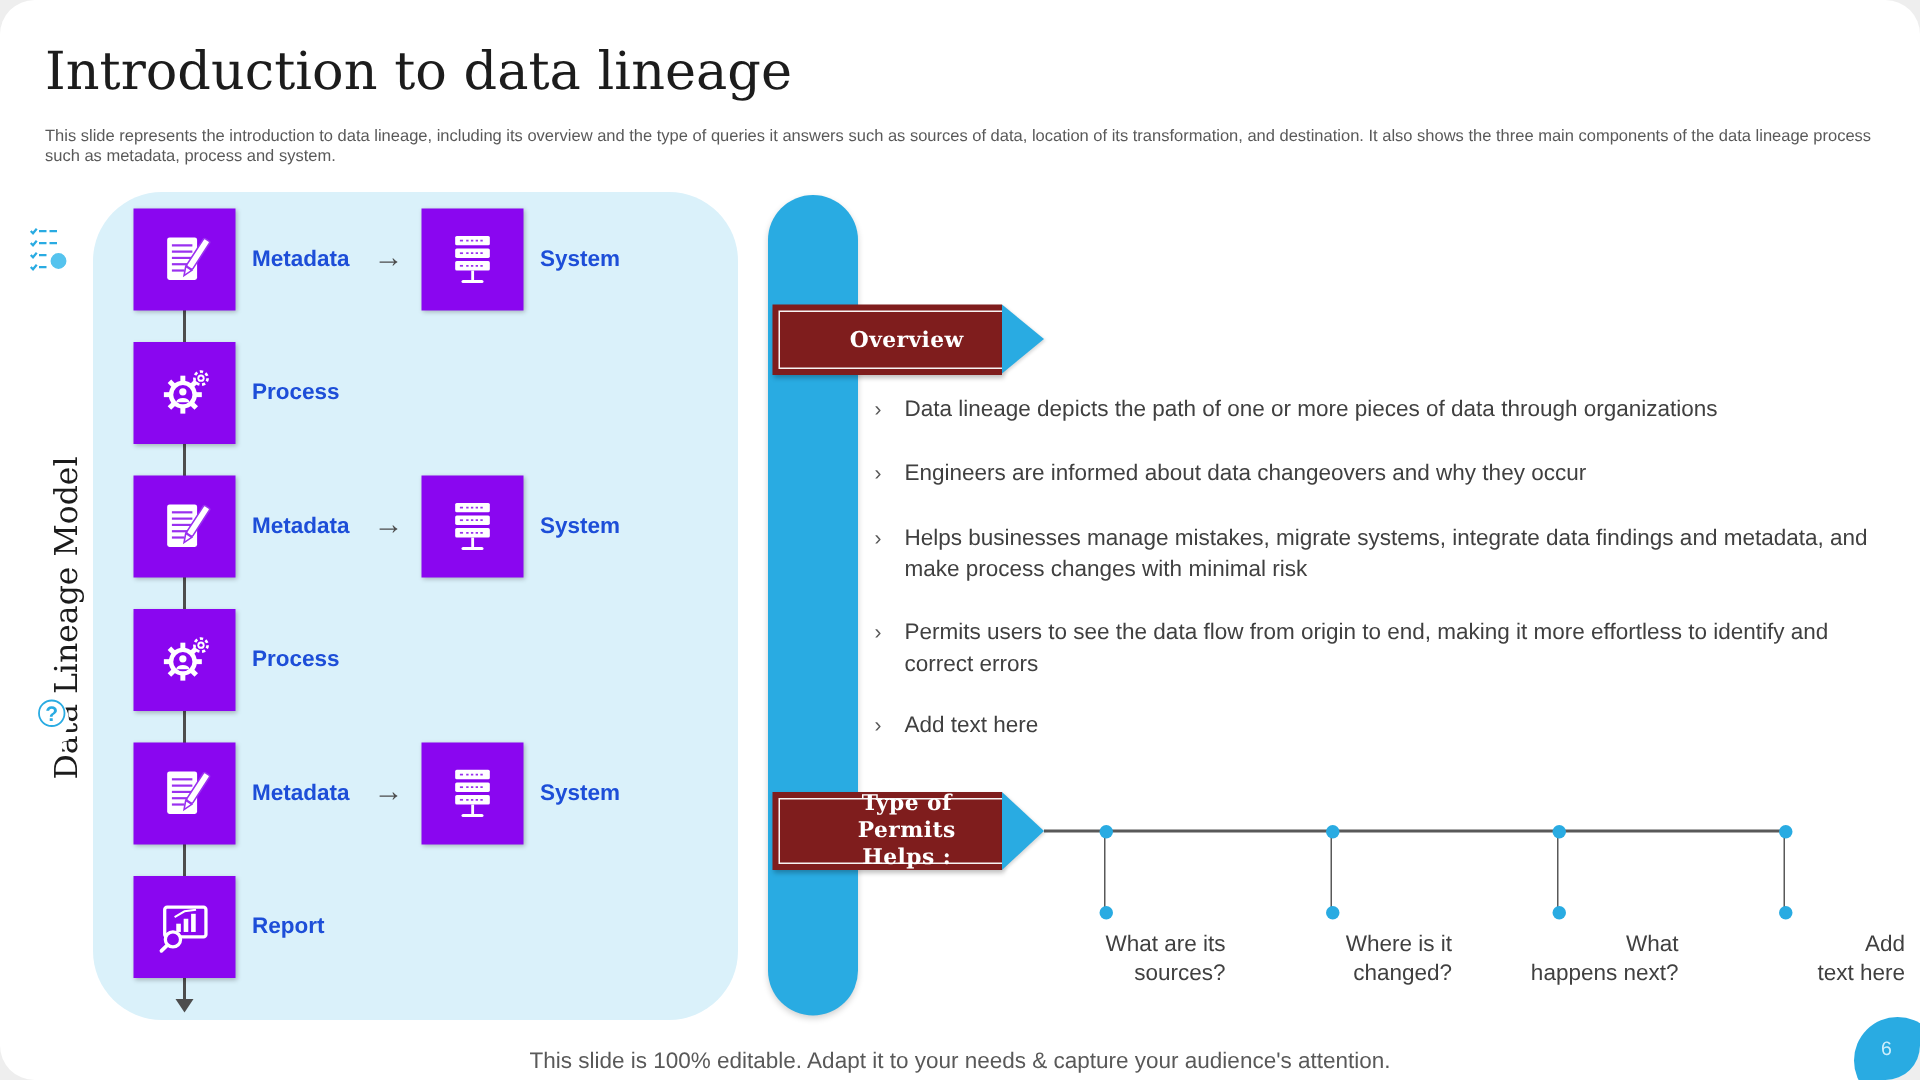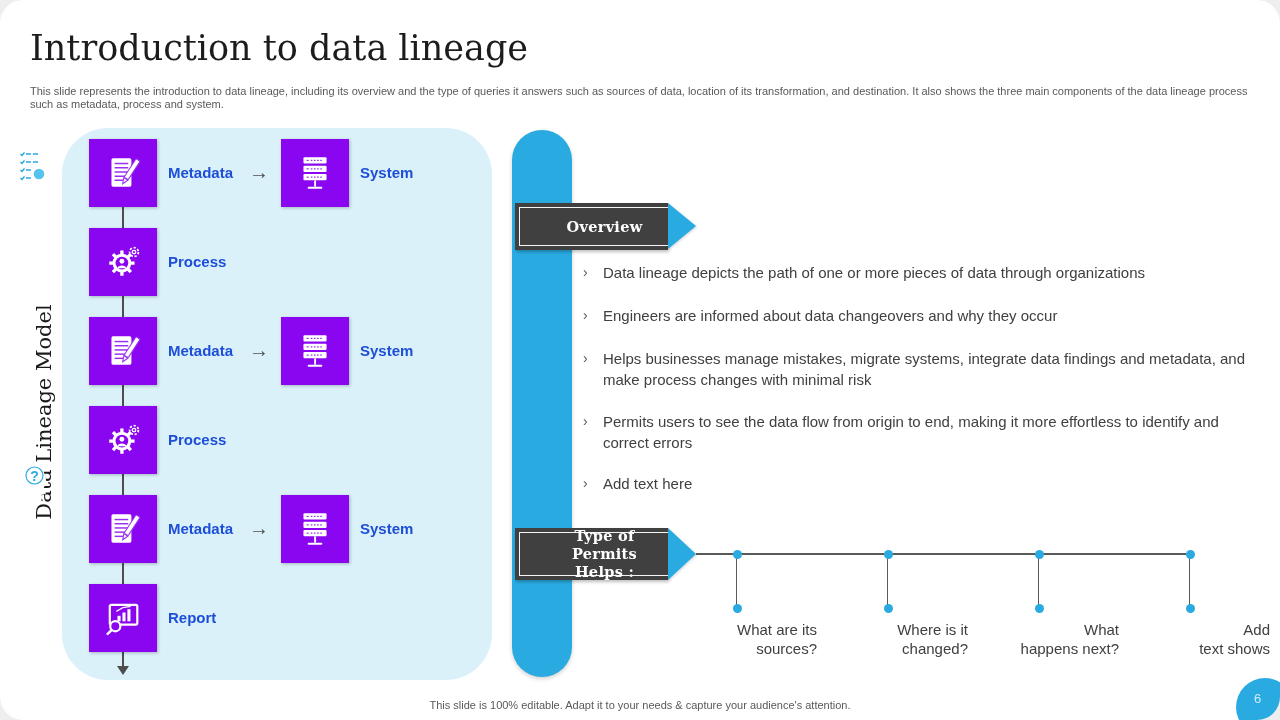--- a/index.html
+++ b/index.html
@@ -59,21 +59,21 @@
   .pill{
     position:absolute;left:512px;top:130px;width:60px;height:547px;
     background:#29abe2;border-radius:30px;z-index:1;
     box-shadow:0 2px 4px rgba(0,0,0,0.18);
   }
   .pill-icon{position:absolute;left:0;width:60px;display:flex;justify-content:center;}
   .pill-icon.top{top:143px;}
   .pill-icon.mid{top:458px;}
   
   .banner{
-    position:absolute;left:515px;background:#404040;z-index:3;
+    position:absolute;left:515px;background:#7f1d1d;z-index:3;
     box-shadow:1px 2px 3px rgba(0,0,0,0.25);
   }
   .banner .inner-border{
     position:absolute;top:4px;bottom:4px;left:4px;right:0;
     border:1.5px solid rgba(255,255,255,0.95);border-right:none;
     pointer-events:none;
   }
   .banner .tip{
     position:absolute;left:100%;top:0;width:0;height:0;
     filter:drop-shadow(1px 1px 1px rgba(0,0,0,0.15));
@@ -121,21 +121,21 @@
     position:absolute;left:-0.75px;top:1px;width:1.2px;height:54px;background:#595959;
   }
   .stop .qlabel{
     position:absolute;left:-80px;top:67px;width:160px;text-align:right;
     font-size:15px;line-height:19px;color:#404040;
   }
   .s0{left:737px;} .s1{left:888px;} .s2{left:1039px;} .s3{left:1190px;}
   
   .footer{
     position:absolute;left:0;top:699px;width:1280px;text-align:center;
-    font-size:11px;color:#595959;
+    font-size:15px;color:#595959;
   }
   .page-badge{
     position:absolute;right:-14px;bottom:-16px;width:58px;height:58px;
     border-radius:50%;background:#29abe2;z-index:4;
   }
   .page-badge span{
     position:absolute;left:18px;top:13px;font-size:13px;color:#cdeefb;
   }
   svg{display:block;}
 </style>
@@ -438,21 +438,21 @@
       <div>What</div>
       <div>happens next?</div>
     </div>
   </div>
   <div class="stop s3">
     <span class="vline"></span>
     <span class="dot top"></span>
     <span class="dot bottom"></span>
     <div class="qlabel">
       <div>Add</div>
-      <div>text shows</div>
+      <div>text here</div>
     </div>
   </div>
 
   <div class="footer">This slide is 100% editable. Adapt it to your needs &amp; capture your audience's attention.</div>
   <div class="page-badge">
     <span>6</span>
   </div>
 
 </div>
 

